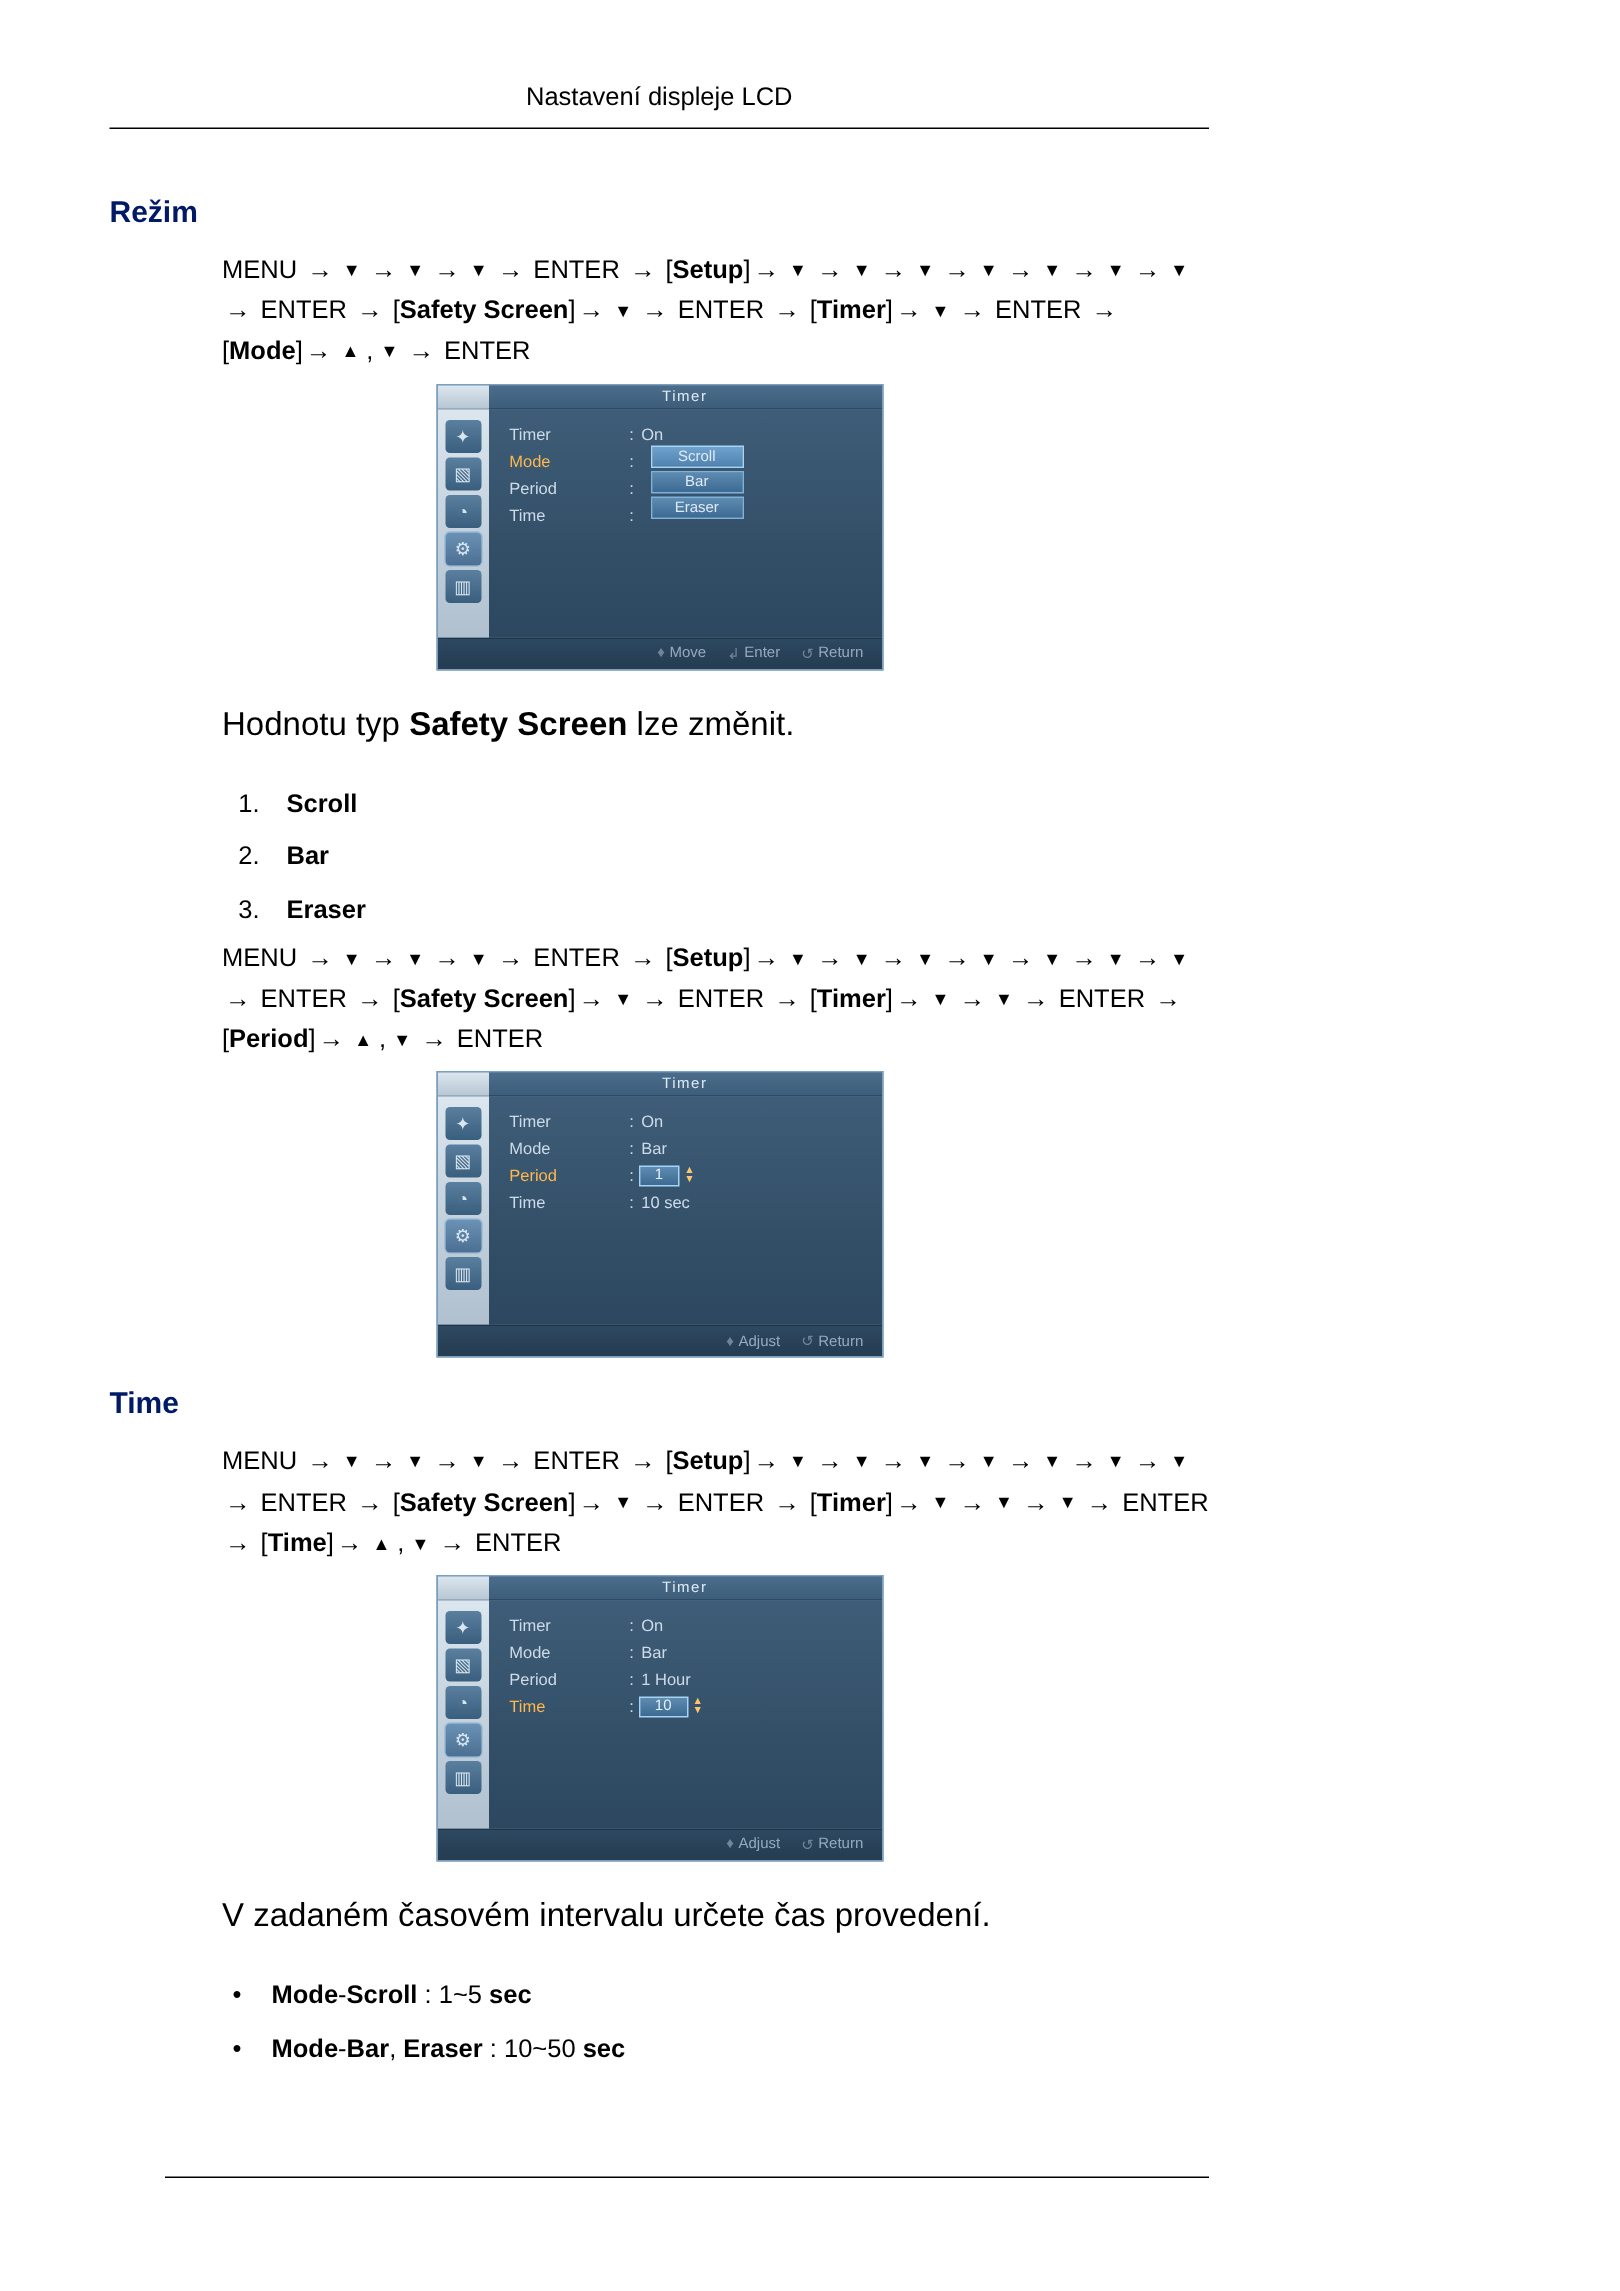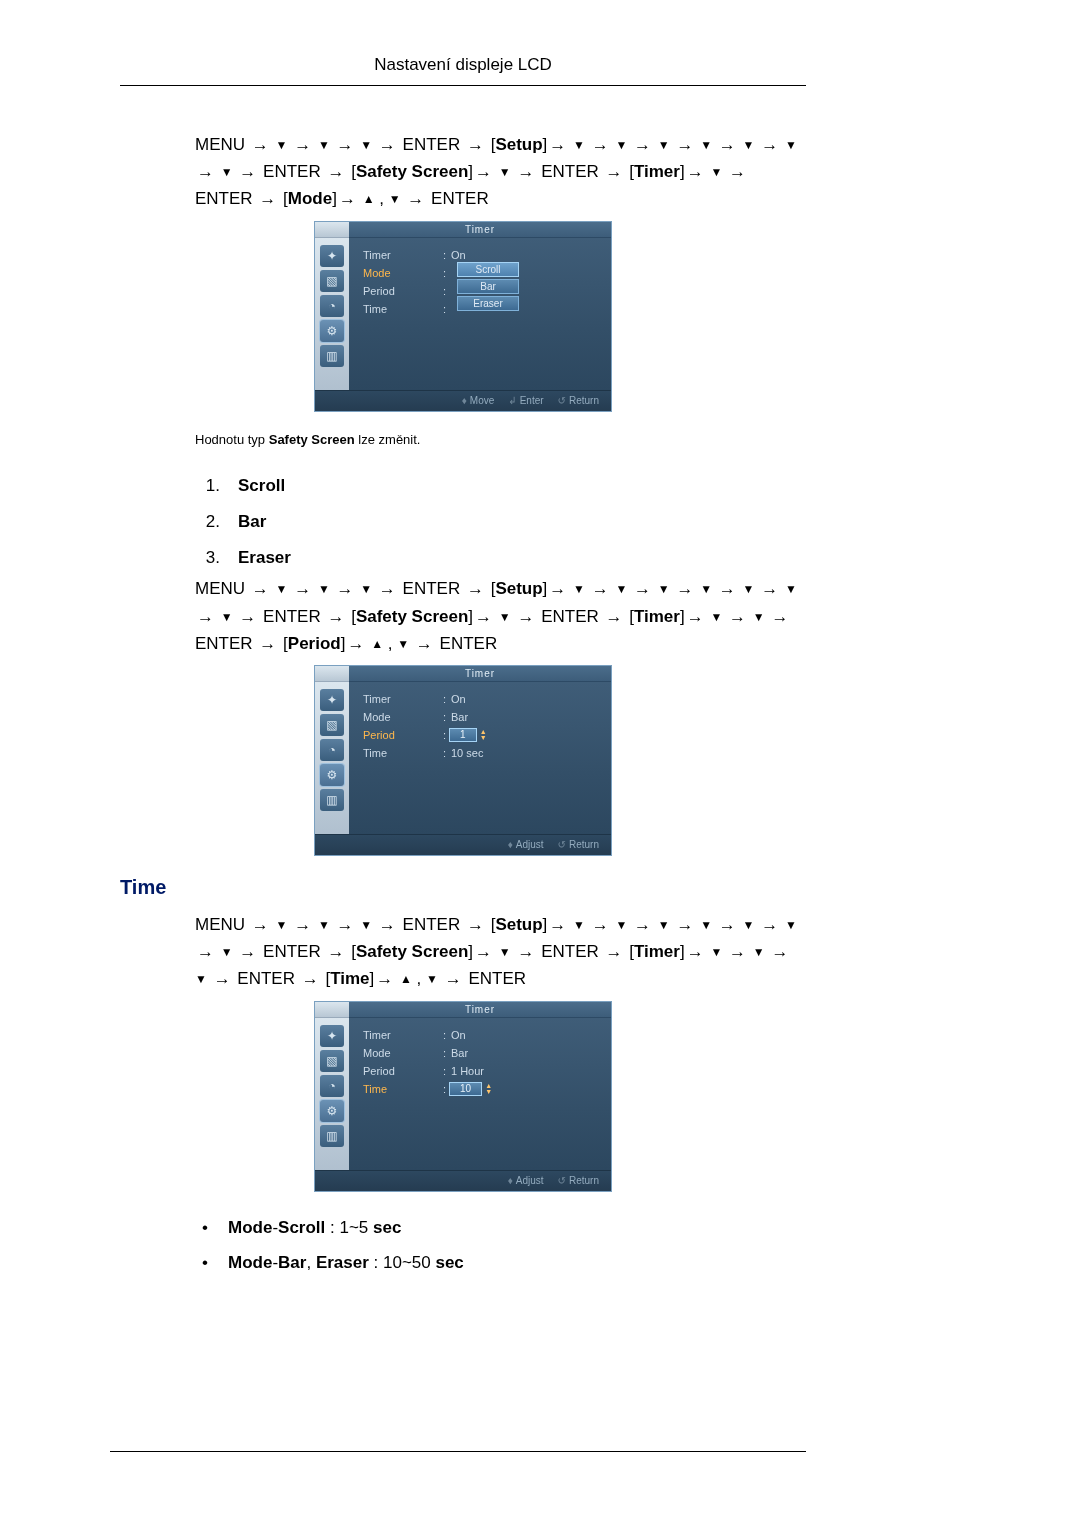--- a/index.html
+++ b/index.html
@@ -7,21 +7,21 @@
     padding: 0;
     font-family: Arial, Helvetica, sans-serif;
     background: #fff;
     color: #000;
   }
   .page {
     width: 916px;
     min-height: 1527px;
     position: relative;
     box-sizing: border-box;
-    padding: 55px 110px 100px 120px;
+    padding: 55px 110px 100px 73px;
   }
   .page-header {
     text-align: center;
     font-size: 17px;
     padding-bottom: 10px;
     border-bottom: 1px solid #000;
     margin-bottom: 45px;
   }
   .section-title {
     font-size: 20px;
@@ -151,21 +151,21 @@
     align-items:center;
     gap: 14px;
     padding: 0 12px;
     font-size: 10px;
     color:#93abbe;
   }
   .osd-footer .fi { display:flex; align-items:center; gap:3px; }
   .fi-glyph { font-size:10px; color:#6f8699; }
   .body-text {
     margin-left: 75px;
-    font-size: 13px;
+    font-size: 22px;
     line-height: 1.6;
     margin-top: 10px;
     margin-bottom: 18px;
   }
   .ol {
     margin-left: 80px;
     font-size: 17px;
     line-height: 2.1;
     padding: 0;
   }
@@ -186,20 +186,21 @@
     left:110px; right:110px; bottom:75px;
     border-top:1px solid #000;
   }
 </style>
 </head>
 <body>
 
 <div class="page">
   <div class="page-header">Nastavení displeje LCD</div>
 
+  <div class="section-title">Režim</div>
   <div class="path-block">MENU <span class="arrow">→</span> <span class="tri-down">▼</span> <span class="arrow">→</span> <span class="tri-down">▼</span> <span class="arrow">→</span> <span class="tri-down">▼</span> <span class="arrow">→</span> ENTER <span class="arrow">→</span> [<span class="bracket">Setup</span>]<span class="arrow">→</span> <span class="tri-down">▼</span> <span class="arrow">→</span> <span class="tri-down">▼</span> <span class="arrow">→</span> <span class="tri-down">▼</span> <span class="arrow">→</span> <span class="tri-down">▼</span> <span class="arrow">→</span> <span class="tri-down">▼</span> <span class="arrow">→</span> <span class="tri-down">▼</span> <span class="arrow">→</span> <span class="tri-down">▼</span> <span class="arrow">→</span> ENTER <span class="arrow">→</span> [<span class="bracket">Safety Screen</span>]<span class="arrow">→</span> <span class="tri-down">▼</span> <span class="arrow">→</span> ENTER <span class="arrow">→</span> [<span class="bracket">Timer</span>]<span class="arrow">→</span> <span class="tri-down">▼</span> <span class="arrow">→</span> ENTER <span class="arrow">→</span> [<span class="bracket">Mode</span>]<span class="arrow">→</span> <span class="tri-up">▲</span> , <span class="tri-down">▼</span> <span class="arrow">→</span> ENTER </div>
   <div class="osd-wrap">
     <div class="osd">
     <div class="osd-top">
       <div class="osd-top-left"></div>
       <div class="osd-top-title">Timer</div>
     </div>
     <div class="osd-body">
       <div class="osd-sidebar">
             <div class="osd-icon">
@@ -382,20 +383,21 @@
                 </span></span>
             </div>
           </div>
     </div>
     <div class="osd-footer">
           <span class="fi"><span class="fi-glyph">♦</span>Adjust</span>
           <span class="fi"><span class="fi-glyph">↺</span>Return</span>
         </div>
       </div>
   </div>
+  <div class="body-text">V zadaném časovém intervalu určete čas provedení.</div>
   <div class="ul">
       <div class="li">
       <span class="dot">•</span>
       <span><span class="bold">Mode</span>-<span class="bold">Scroll</span> : 1~5 <span class="bold">sec</span></span>
       </div>
       <div class="li">
       <span class="dot">•</span>
       <span><span class="bold">Mode</span>-<span class="bold">Bar</span>, <span class="bold">Eraser</span> : 10~50 <span class="bold">sec</span></span>
       </div>
     </div>

